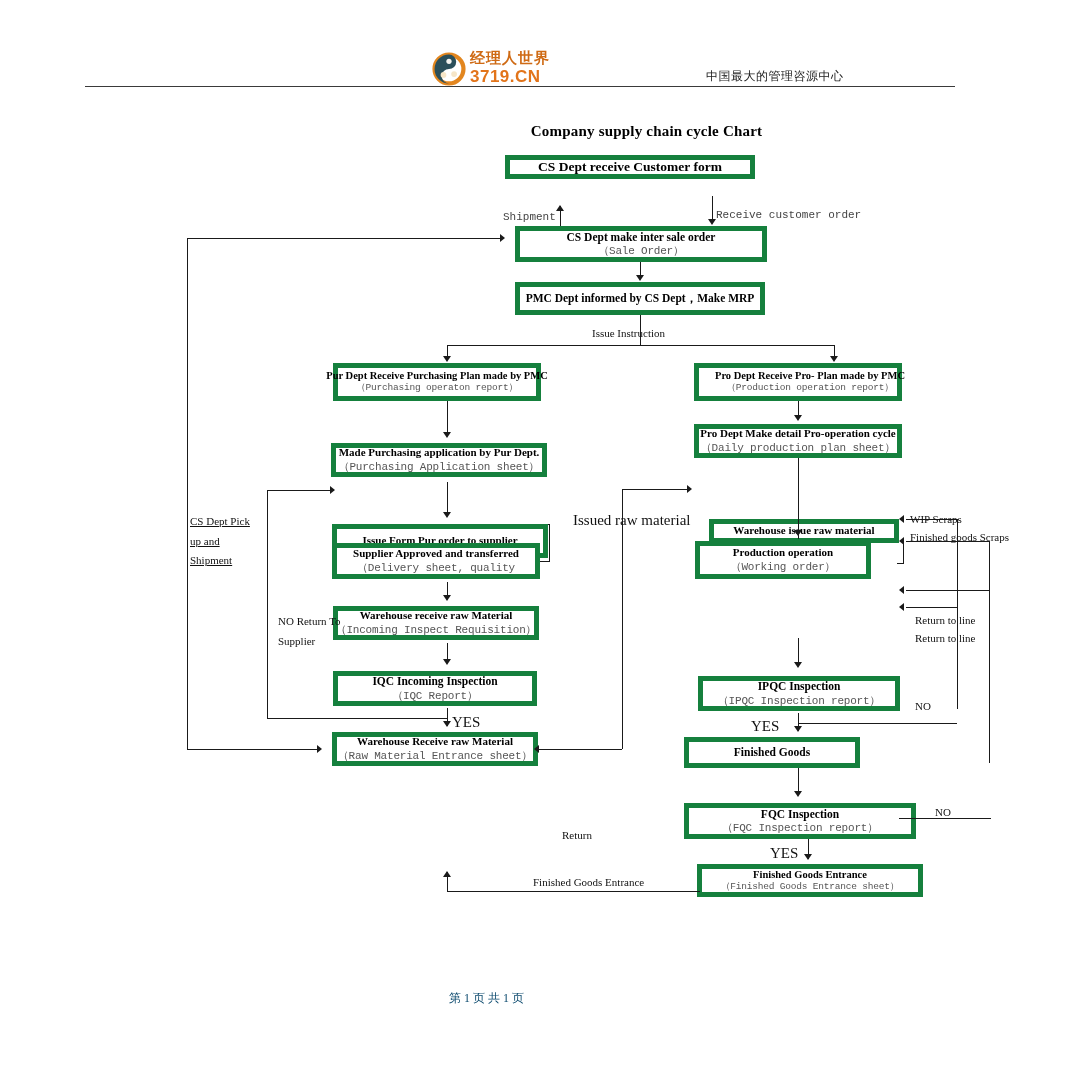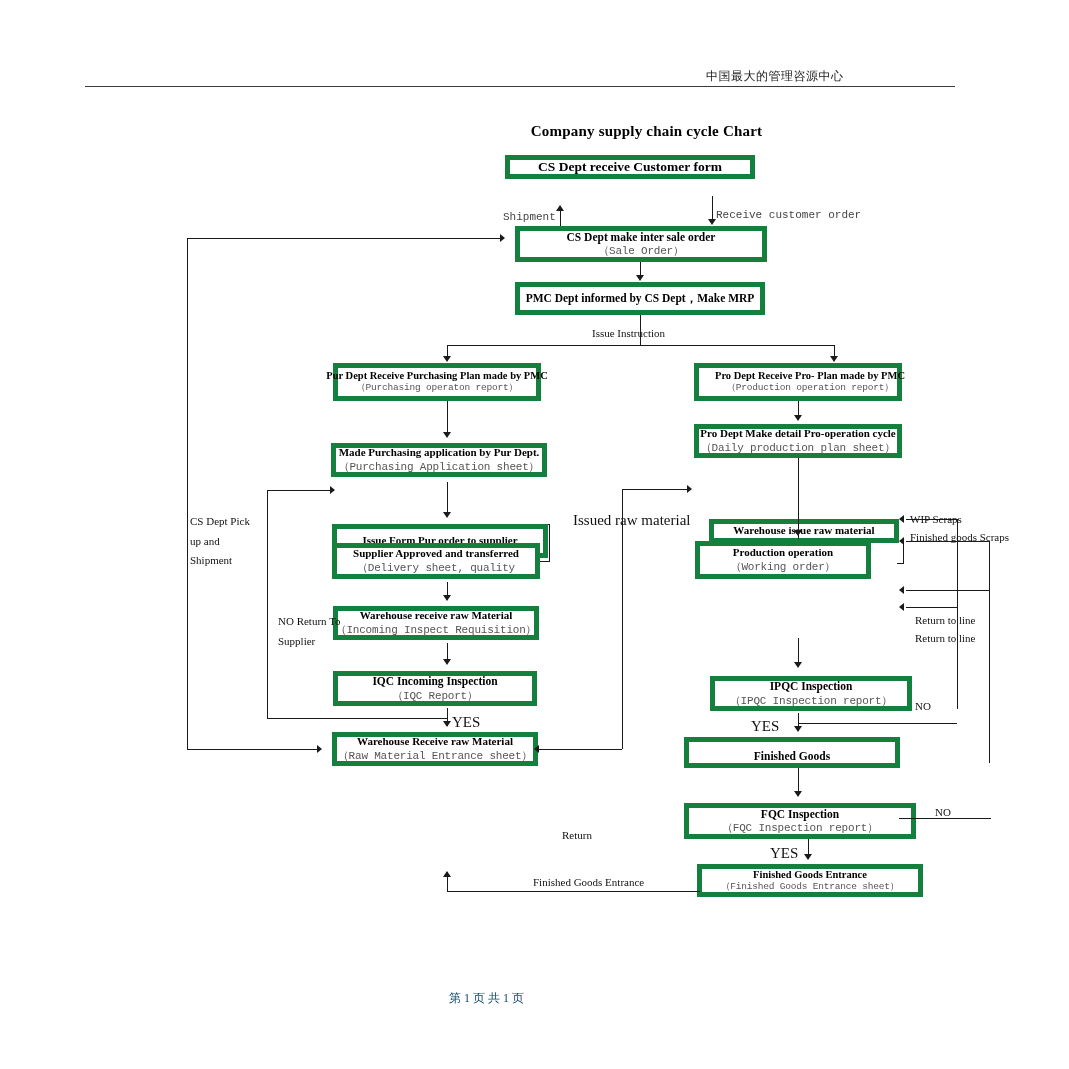--- a/index.html
+++ b/index.html
@@ -49,20 +49,31 @@
   .lbl{position:absolute;font-size:11px;color:#111;white-space:nowrap;}
   .lbl.mono{font-family:"Liberation Mono",monospace;font-size:11px;color:#444;}
   .lbl.big{font-size:15px;}
   .lbl.stack{line-height:19.5px;white-space:normal;width:70px;}
 </style>
 </head>
 <body>
 
 <div class="page">
 
+  <div class="logo">
+    <svg class="logo-mark" viewBox="0 0 40 40">
+      <path d="M20 3 A17 17 0 1 0 20 37 A17 17 0 1 0 20 3 Z" fill="none" stroke="#e2861f" stroke-width="5"></path>
+      <path d="M20 3 A17 17 0 0 0 20 37 A8.5 8.5 0 0 1 20 20 A8.5 8.5 0 0 0 20 3 Z" fill="#2b4f5a"></path>
+      <circle cx="20" cy="11" r="3.1" fill="#f2f2ee"></circle>
+      <circle cx="13.5" cy="27" r="3.4" fill="#f6e6c8"></circle>
+      <circle cx="26" cy="26" r="3.4" fill="#f6e6c8"></circle>
+    </svg>
+    <div class="logo-text1">经理人世界</div>
+    <div class="logo-text2">3719.CN</div>
+  </div>
   <div class="hdr-cn">中国最大的管理咨源中心</div>
   <div class="hdr-rule"></div>
 
   <div class="doc-title"><span>Company supply chain cycle Chart</span></div>
   <div class="footer"><span>第 1 页 共 1 页</span></div>
 
   <div class="box big" style="left:505px;top:155px;width:250px;height:24px;">
     <div class="t1">CS Dept receive Customer form</div>
   </div>
 
@@ -119,26 +130,26 @@
   </div>
 
   <div class="box tight" style="left:709px;top:519px;width:190px;height:24px;">
     <div class="t1">Warehouse issue raw material</div>
   </div>
   <div class="box tight" style="left:695px;top:541px;width:176px;height:38px;z-index:3;">
     <div class="t1">Production operation</div>
     <div class="t2">（Working order）</div>
   </div>
 
-  <div class="box" style="left:698px;top:676px;width:202px;height:35px;margin-left:12px;">
+  <div class="box" style="left:698px;top:676px;width:202px;height:35px;">
     <div class="t1">IPQC Inspection</div>
     <div class="t2">（IPQC Inspection report）</div>
   </div>
 
-  <div class="box" style="left:684px;top:737px;width:216px;height:31px;justify-content:flex-end;">
+  <div class="box" style="left:684px;top:737px;width:176px;height:31px;">
     <div class="t1">Finished Goods</div>
   </div>
 
   <div class="box" style="left:684px;top:803px;width:232px;height:36px;">
     <div class="t1">FQC Inspection</div>
     <div class="t2">（FQC Inspection report）</div>
   </div>
 
   <div class="box small" style="left:697px;top:864px;width:226px;height:33px;">
     <div class="t1">Finished Goods Entrance</div>
@@ -197,21 +208,21 @@
   <div class="ln h" style="left:548px;top:524px;width:2px;"></div>
   <div class="ln v" style="left:549px;top:524px;height:37px;"></div>
   <div class="ln h" style="left:540px;top:561px;width:10px;"></div>
 
   <div class="ln h" style="left:187px;top:749px;width:132px;"></div>
   <div class="ah" style="left:317px;top:745px;"></div>
   <div class="ln v" style="left:187px;top:238px;height:511px;"></div>
   <div class="ln h" style="left:187px;top:238px;width:315px;"></div>
   <div class="ah" style="left:500px;top:234px;"></div>
 
-  <div class="lbl stack" style="left:190px;top:512px;width:62px;">
+  <div class="lbl stack" style="left:190px;top:512px;width:62px;text-decoration:underline;">
     <span>CS Dept Pick up and Shipment</span>
   </div>
 
   <div class="ln v" style="left:622px;top:489px;height:260px;"></div>
   <div class="ln h" style="left:538px;top:749px;width:84px;"></div>
   <div class="ah left" style="left:534px;top:745px;"></div>
   <div class="ln h" style="left:622px;top:489px;width:68px;"></div>
   <div class="ah" style="left:687px;top:485px;"></div>
   <div class="lbl big" style="left:573px;top:512px;">Issued raw material</div>
 

